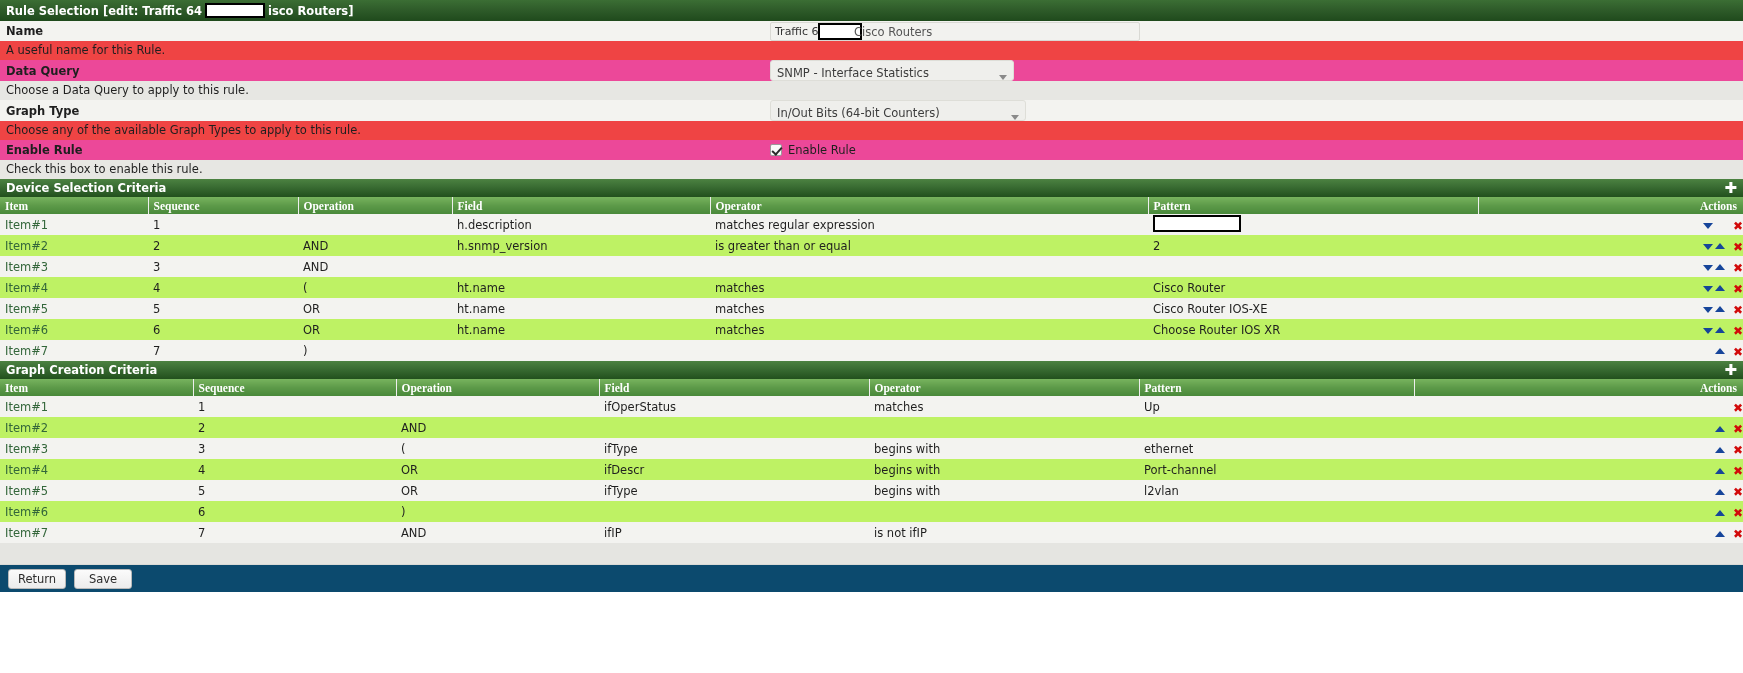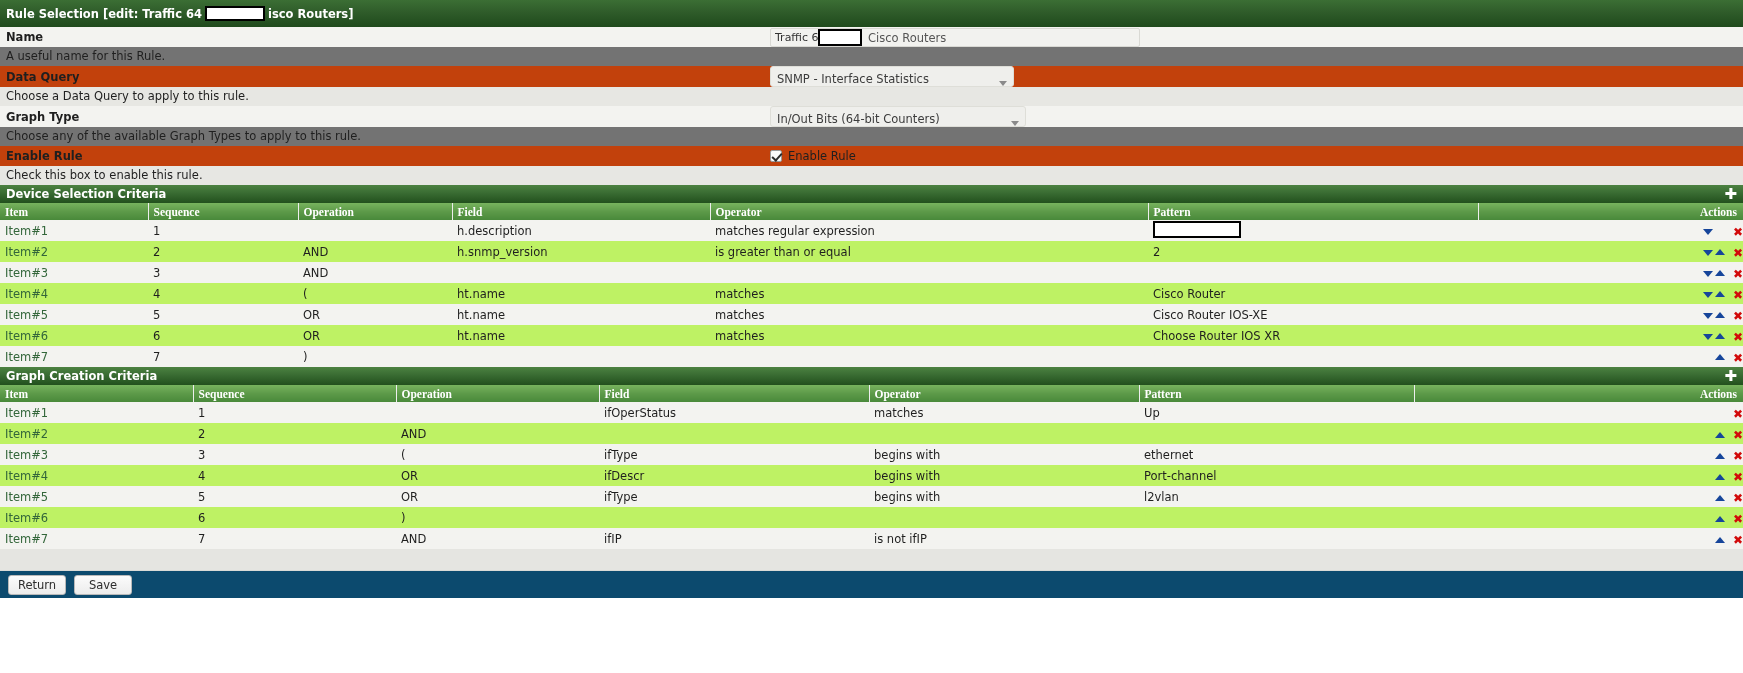--- a/index.html
+++ b/index.html
@@ -8,21 +8,21 @@
     width: 1743px; height: 673px;
     background: #ffffff;
     font-family: "DejaVu Sans", "Liberation Sans", sans-serif;
     font-size: 11px;
     color: #212121;
     overflow: hidden;
   }
 
   
   .page-titlebar {
-    height: 27px;
+    height: 21px;
     background: linear-gradient(to bottom, #3b6e34 0%, #2f5c2a 45%, #1f4a1c 100%);
     color: #ffffff;
     font-size: 11.5px;
     font-weight: bold;
     display: flex;
     align-items: center;
     padding: 0 6px;
     white-space: nowrap;
   }
   .redact-inline {
@@ -41,33 +41,33 @@
 
   
   .form-area { background: #f3f3f0; }
   .form-row {
     display: flex;
     align-items: center;
     min-height: 20px;
     padding: 0;
   }
   .form-row.shade-a { background: #f3f3f0; }
-  .form-row.shade-b { background: #c2410c; }
+  .form-row.shade-b { background: #ec4899; }
   .form-label {
     width: 770px;
     padding-left: 6px;
     font-weight: bold;
     font-size: 11.5px;
     color: #1f1f1f;
   }
   .form-help {
     padding: 2px 0 3px 6px;
     font-size: 11.5px;
     color: #1f1f1f;
-    background: #737373;
+    background: #ef4444;
   }
   .form-help.shade-b { background: #e7e7e3; }
   .form-control { flex: 1; display: flex; align-items: center; }
 
   input.text-input {
     width: 370px;
     height: 19px;
     border: 1px solid #d9d9d4;
     background: #f2f2ef;
     font-family: "DejaVu Sans", "Liberation Sans", sans-serif;
@@ -82,21 +82,21 @@
     left: 48px; top: 1px;
     background: #000;
     padding: 2px;
   }
   .name-redact > span {
     display: block; background: #fff;
     width: 40px; height: 13px;
   }
   .name-after {
     position: absolute;
-    left: 98px; top: 3px;
+    left: 84px; top: 3px;
     font-size: 11.5px;
     color: #555;
     pointer-events: none;
   }
 
   .select-box {
     height: 21px;
     border: 1px solid #dedeD8;
     background: #efefec;
     border-radius: 3px;

